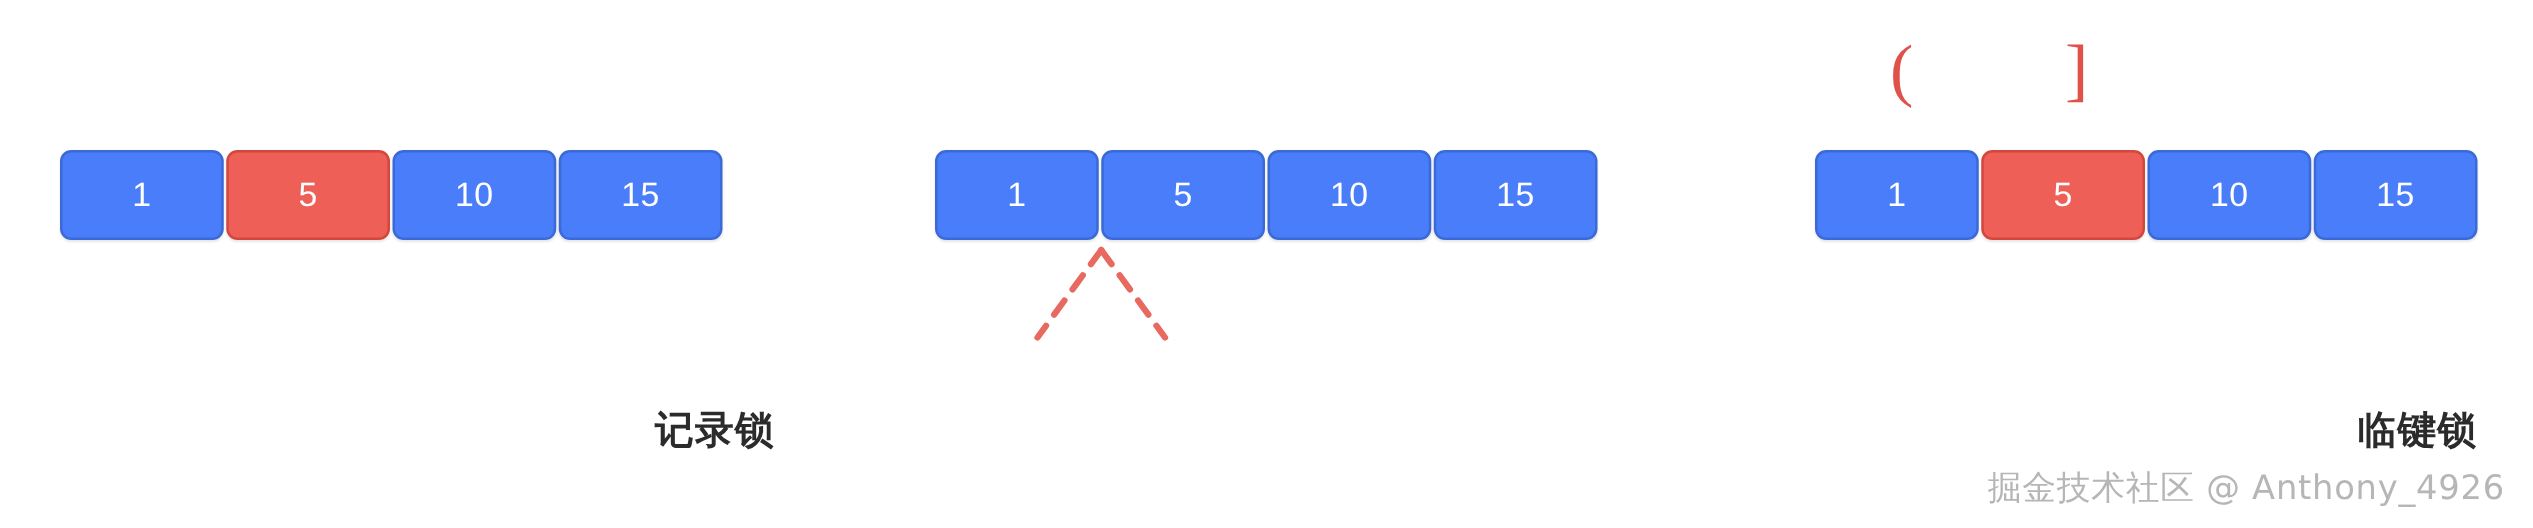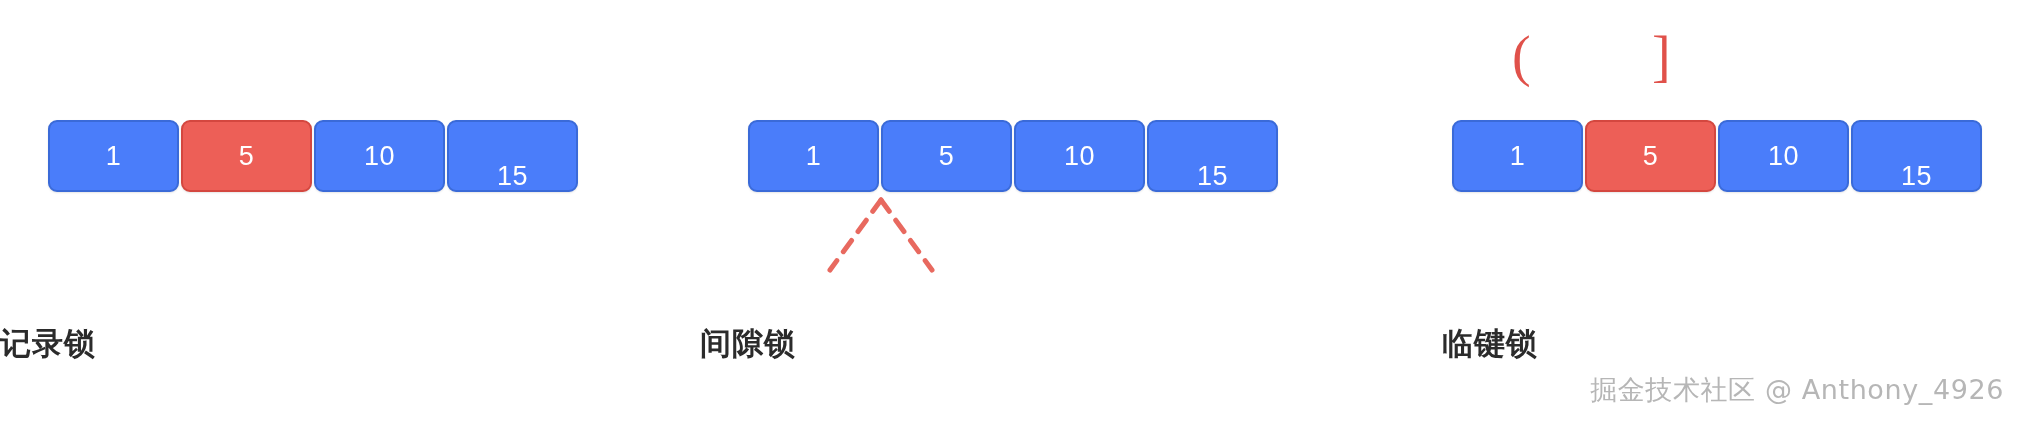--- a/index.html
+++ b/index.html
@@ -36,21 +36,21 @@
     box-sizing:border-box;
     display:flex;align-items:center;justify-content:center;
     border-radius:9px;
     font-size:27px;
     color:#ffffff;
     letter-spacing:0.5px;
     position:relative;
     margin-right:2px;
     line-height:1;
   }
-  .cell:last-child{margin-right:0;align-items:flex-end;}
+  .cell:last-child{margin-right:0;}
   .cell.blue{
     background:#4a7dfa;
     border:2px solid #3a6ad8;
     box-shadow:0 1px 2px rgba(0,0,0,0.10);
   }
   .cell.red{
     background:#ed5f57;
     border:2px solid #d4473f;
     box-shadow:0 1px 2px rgba(0,0,0,0.10);
   }
@@ -69,21 +69,21 @@
     font-family:"Liberation Serif","DejaVu Serif",serif;
   }
   #bracket-open{left:82px;}
   #bracket-close{left:222px;}
 
   
   .caption{
     position:absolute;
     top:323px;
     width:100%;
-    text-align:left;
+    text-align:right;
     font-size:31px;
     font-weight:bold;
     color:#2b2b2b;
     letter-spacing:1px;
     font-family:"DejaVu Sans","Liberation Sans",sans-serif;
   }
   #group-record .caption{left:0;width:620px;}
   #group-gap   .caption{left:0;width:620px;}
   #group-nextkey .caption{left:12px;width:540px;}
 
@@ -135,21 +135,20 @@
       <div class="cell blue">
         <span>15</span>
       </div>
     </div>
 
     <svg class="gapmark" width="620" height="422">
       <line x1="181" y1="200" x2="130" y2="270" stroke="#e8695f" stroke-width="5" stroke-linecap="round" stroke-dasharray="14 11"></line>
       <line x1="181" y1="200" x2="232" y2="270" stroke="#e8695f" stroke-width="5" stroke-linecap="round" stroke-dasharray="14 11"></line>
     </svg>
 
-    <div class="caption">间隙锁</div>
   </div>
 
   <div class="group" id="group-nextkey">
 
     <div class="interval" id="bracket-open">(</div>
     <div class="interval" id="bracket-close">]</div>
 
     <div class="boxrow">
       <div class="cell blue">
         <span>1</span>

